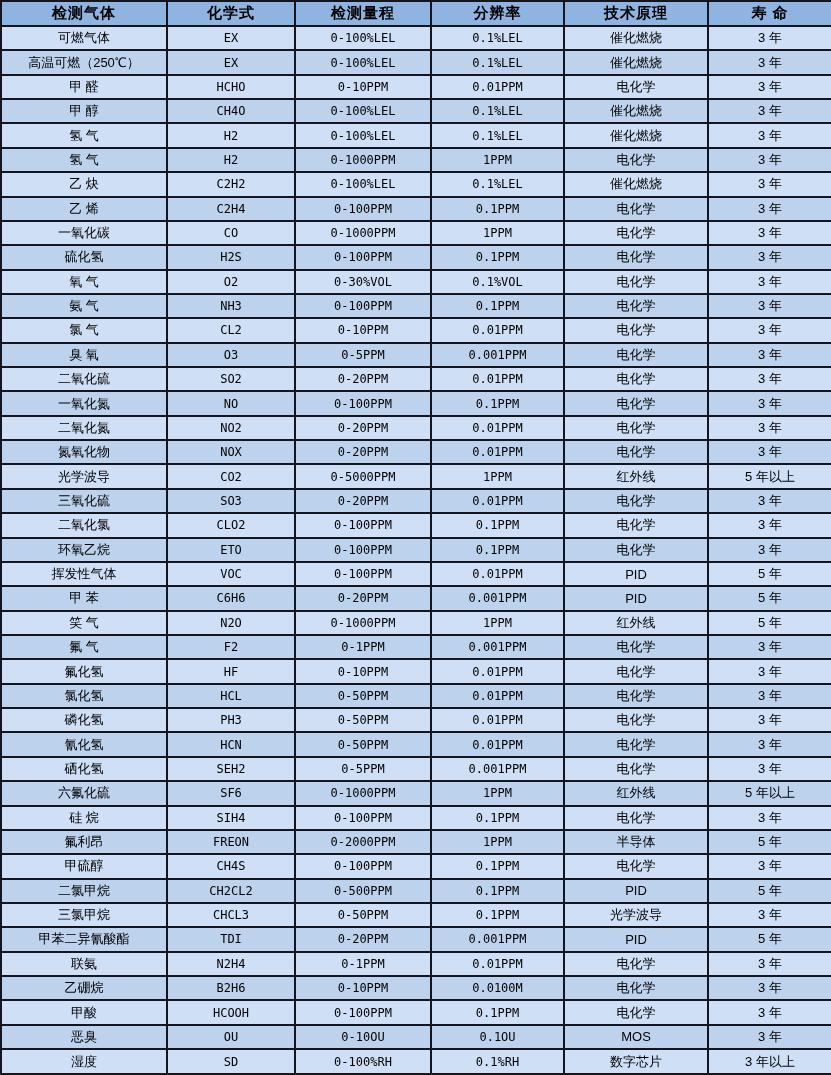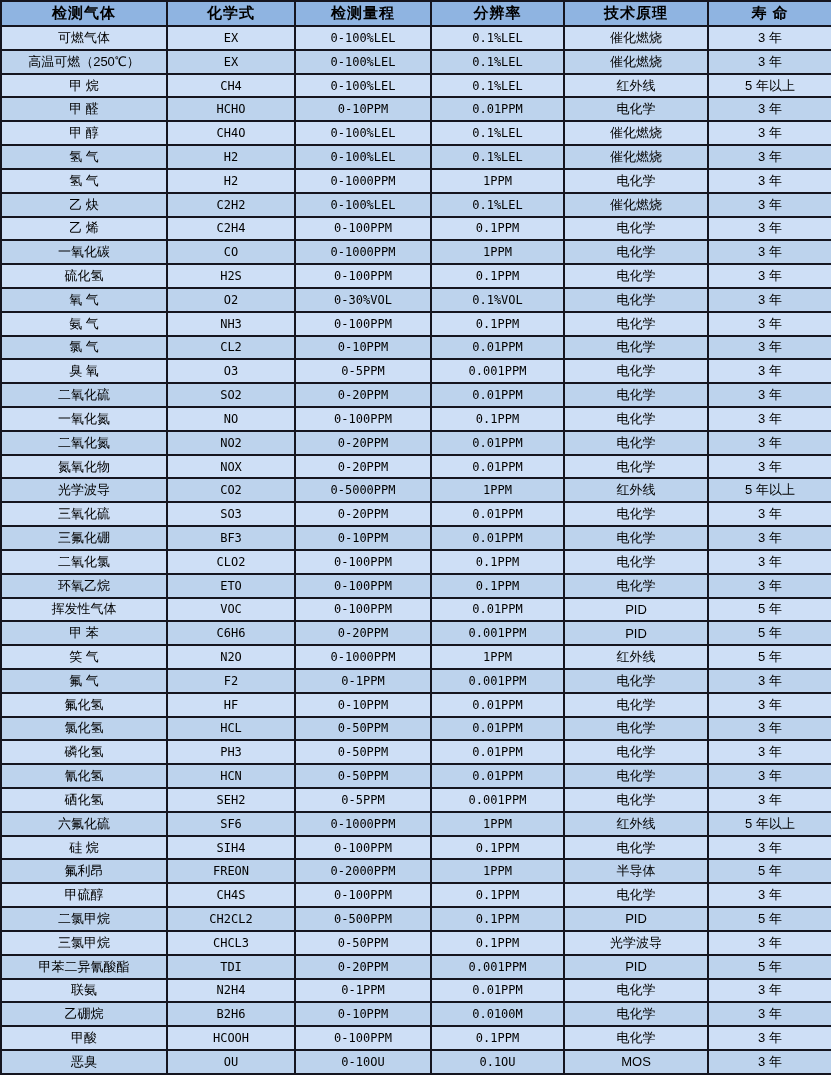--- a/index.html
+++ b/index.html
@@ -79,28 +79,20 @@
       </tr>
       <tr>
         <td>高温可燃（250℃）</td>
         <td class="mono">EX</td>
         <td class="mono">0-100%LEL</td>
         <td class="mono">0.1%LEL</td>
         <td>催化燃烧</td>
         <td>3 年</td>
       </tr>
       <tr>
-        <td>甲 烷</td>
-        <td class="mono">CH4</td>
-        <td class="mono">0-100%LEL</td>
-        <td class="mono">0.1%LEL</td>
-        <td>红外线</td>
-        <td>5 年以上</td>
-      </tr>
-      <tr>
         <td>甲 醛</td>
         <td class="mono">HCHO</td>
         <td class="mono">0-10PPM</td>
         <td class="mono">0.01PPM</td>
         <td>电化学</td>
         <td>3 年</td>
       </tr>
       <tr>
         <td>甲 醇</td>
         <td class="mono">CH4O</td>
@@ -231,28 +223,20 @@
       </tr>
       <tr>
         <td>三氧化硫</td>
         <td class="mono">SO3</td>
         <td class="mono">0-20PPM</td>
         <td class="mono">0.01PPM</td>
         <td>电化学</td>
         <td>3 年</td>
       </tr>
       <tr>
-        <td>三氟化硼</td>
-        <td class="mono">BF3</td>
-        <td class="mono">0-10PPM</td>
-        <td class="mono">0.01PPM</td>
-        <td>电化学</td>
-        <td>3 年</td>
-      </tr>
-      <tr>
         <td>二氧化氯</td>
         <td class="mono">CLO2</td>
         <td class="mono">0-100PPM</td>
         <td class="mono">0.1PPM</td>
         <td>电化学</td>
         <td>3 年</td>
       </tr>
       <tr>
         <td>环氧乙烷</td>
         <td class="mono">ETO</td>
@@ -414,14 +398,22 @@
         <td>3 年</td>
       </tr>
       <tr>
         <td>恶臭</td>
         <td class="mono">OU</td>
         <td class="mono">0-10OU</td>
         <td class="mono">0.1OU</td>
         <td>MOS</td>
         <td>3 年</td>
       </tr>
+      <tr>
+        <td>湿度</td>
+        <td class="mono">SD</td>
+        <td class="mono">0-100%RH</td>
+        <td class="mono">0.1%RH</td>
+        <td>数字芯片</td>
+        <td>3 年以上</td>
+      </tr>
     </tbody>
 </table>
 
 </body></html>

